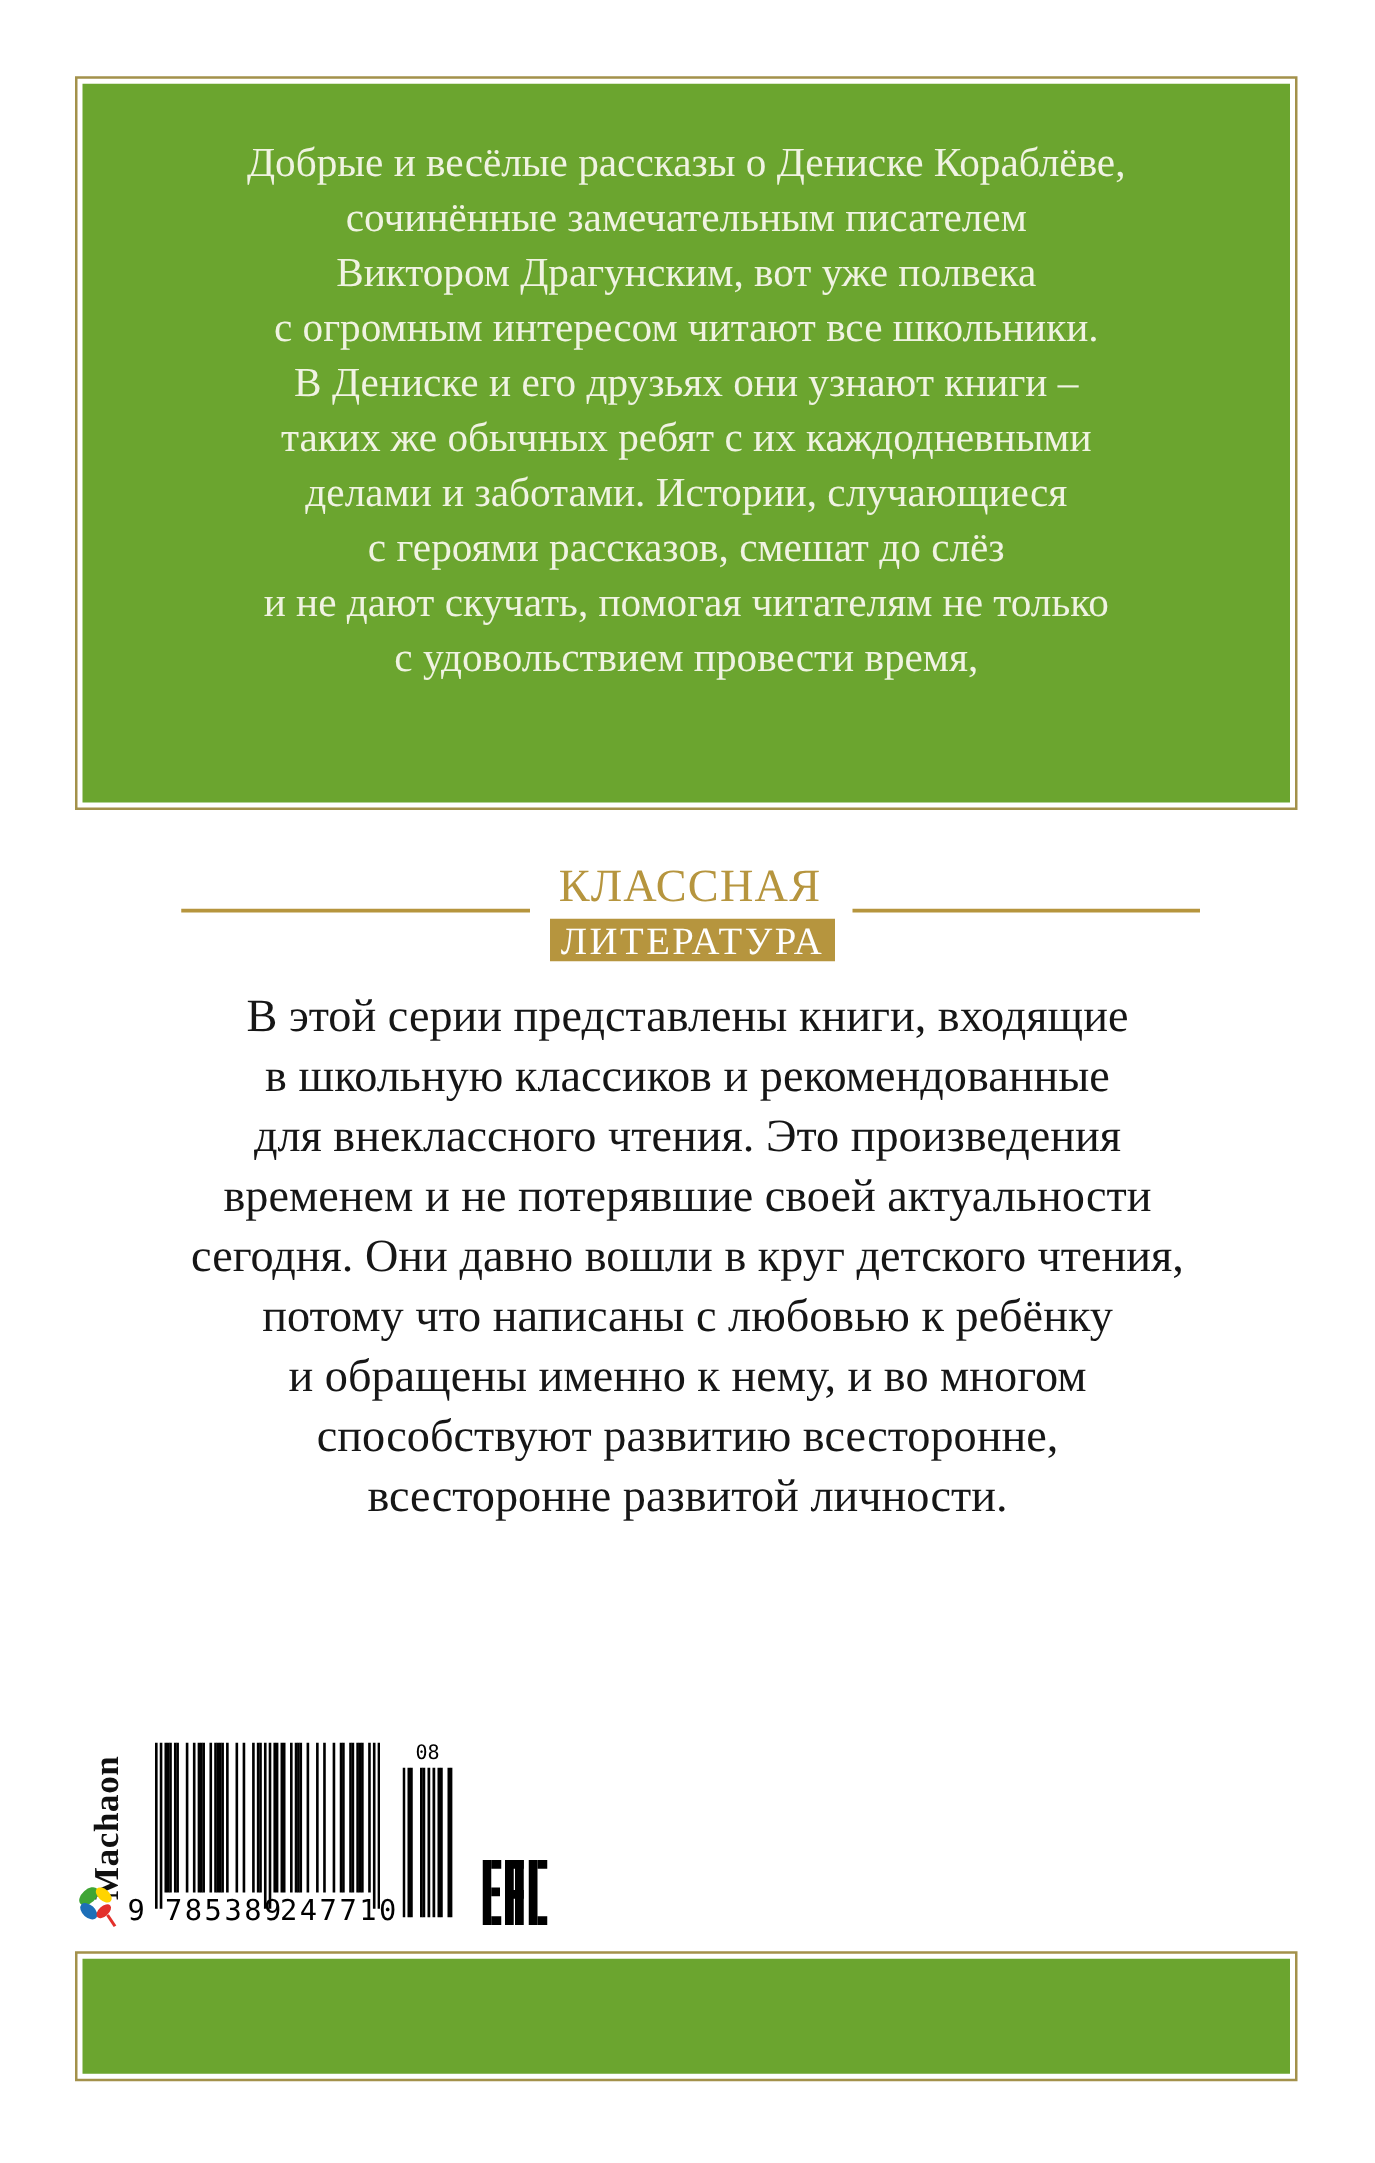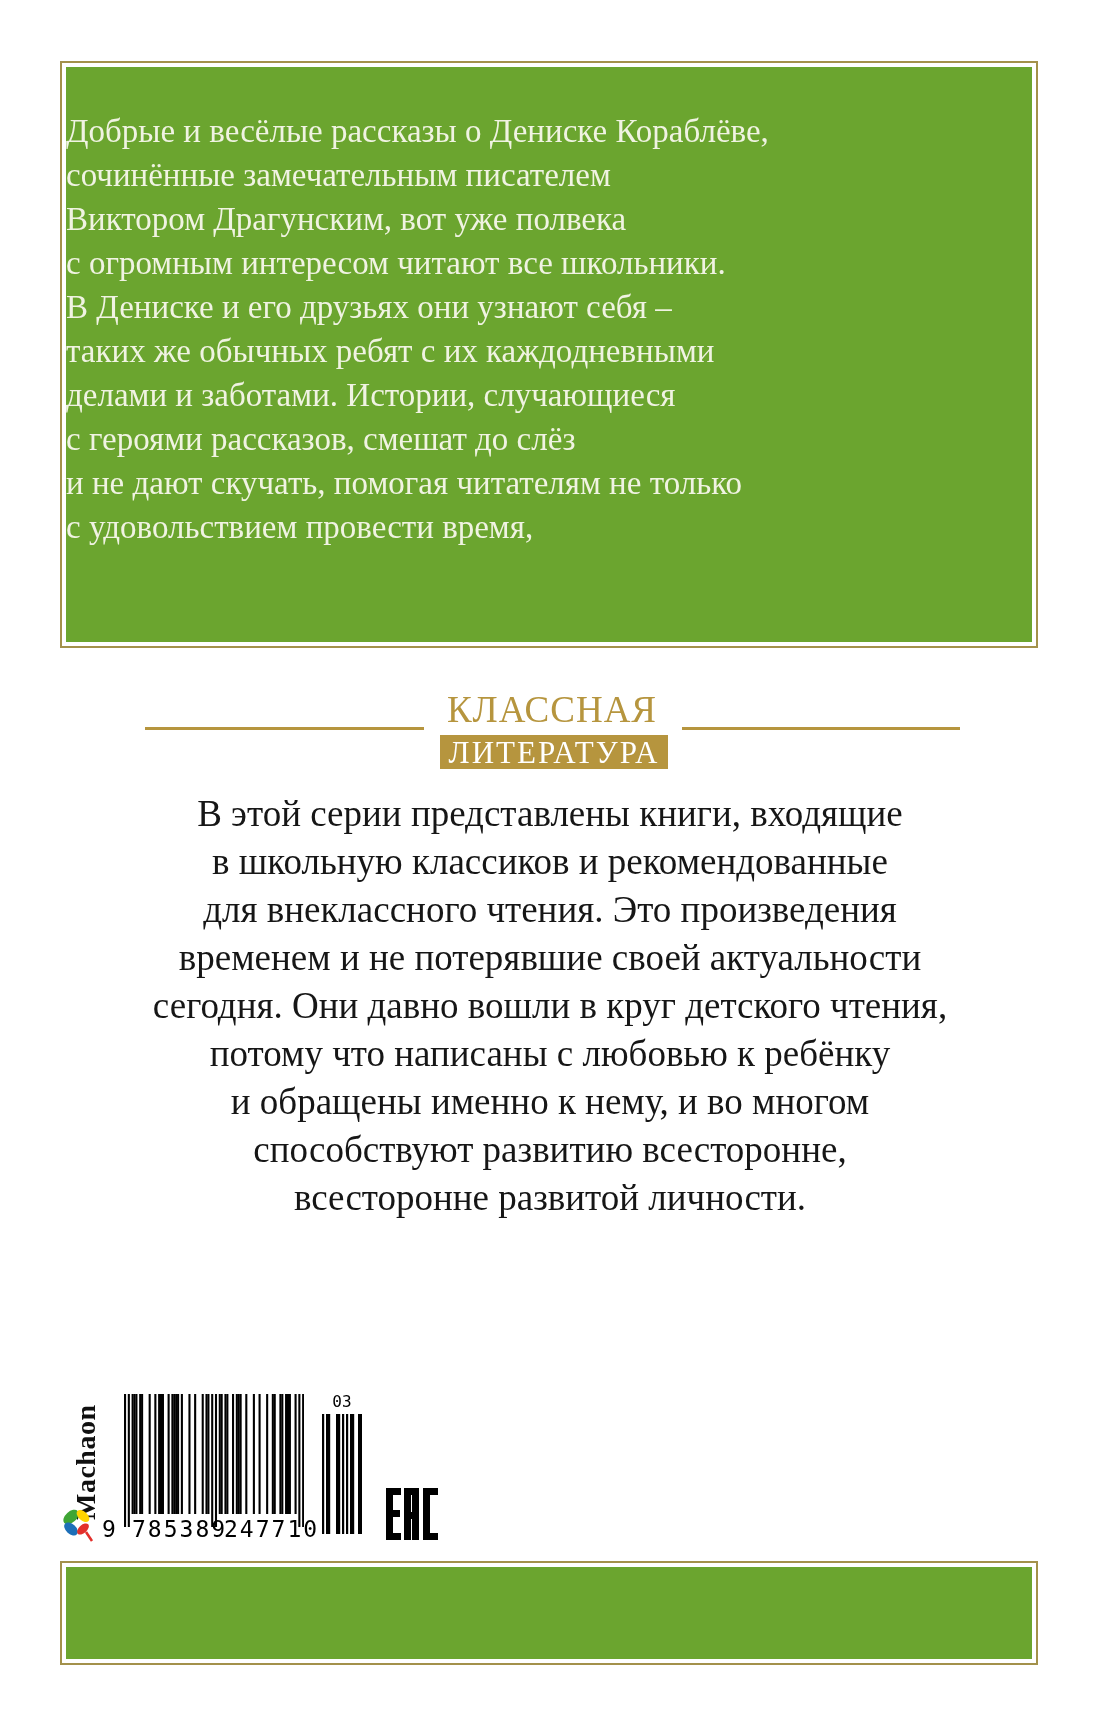--- a/index.html
+++ b/index.html
@@ -16,21 +16,21 @@
     font-family:"Liberation Serif","DejaVu Serif",serif;
   }
   
   .goldframe{
     position:absolute;border:2px solid var(--gold-border);
     background:#fff;padding:4px;
   }
   .greenfill{width:100%;height:100%;background:var(--green)}
   .annotation-box{left:60px;top:61px;width:978px;height:587px}
   .annotation-text{
-    color:var(--cream);
+    text-align:center;color:var(--cream);
     font-size:33px;line-height:44px;padding-top:42px;
   }
   .ann-line{white-space:nowrap}
   
   .logo-title{
     position:absolute;left:0;top:691px;width:1104px;text-align:center;
     color:var(--gold);font-size:37px;line-height:37px;letter-spacing:1px;font-weight:500;
     white-space:nowrap;
   }
   .logo-rule{position:absolute;top:727px;height:3px;background:var(--gold)}
@@ -77,21 +77,21 @@
 
 <div class="page">
 
   <div class="goldframe annotation-box">
     <div class="greenfill">
       <div class="annotation-text">
         <div class="ann-line">Добрые и весёлые рассказы о Дениске Кораблёве,</div>
         <div class="ann-line">сочинённые замечательным писателем</div>
         <div class="ann-line">Виктором Драгунским, вот уже полвека</div>
         <div class="ann-line">с огромным интересом читают все школьники.</div>
-        <div class="ann-line">В Дениске и его друзьях они узнают себя –</div>
+        <div class="ann-line">В Дениске и его друзьях они узнают книги –</div>
         <div class="ann-line">таких же обычных ребят с их каждодневными</div>
         <div class="ann-line">делами и заботами. Истории, случающиеся</div>
         <div class="ann-line">с героями рассказов, смешат до слёз</div>
         <div class="ann-line">и не дают скучать, помогая читателям не только</div>
         <div class="ann-line">с удовольствием провести время,</div>
       </div>
     </div>
   </div>
 
   <div class="logo-title">КЛАССНАЯ</div>
@@ -176,21 +176,21 @@
       <rect x="6.00" y="0" width="2.20" height="120" fill="#000"></rect>
       <rect x="14.00" y="0" width="2.20" height="120" fill="#000"></rect>
       <rect x="16.00" y="0" width="2.20" height="120" fill="#000"></rect>
       <rect x="20.00" y="0" width="2.20" height="120" fill="#000"></rect>
       <rect x="24.00" y="0" width="2.20" height="120" fill="#000"></rect>
       <rect x="28.00" y="0" width="2.20" height="120" fill="#000"></rect>
       <rect x="30.00" y="0" width="2.20" height="120" fill="#000"></rect>
       <rect x="36.00" y="0" width="2.20" height="120" fill="#000"></rect>
       <rect x="38.00" y="0" width="2.20" height="120" fill="#000"></rect>
     </svg>
-  <div class="addon-label">03</div>
+  <div class="addon-label">08</div>
 
   <span class="isbn-digit isbn-first">9</span>
   <span class="isbn-digit isbn-g1">785389</span>
   <span class="isbn-digit isbn-g2">247710</span>
 
   <svg class="eac" width="52" height="52" viewBox="0 0 52 52" fill="#000" role="img" aria-label="ЕАС">
 
     <rect x="0" y="0" width="7" height="52"></rect>
     <rect x="7" y="0" width="8" height="7"></rect>
     <rect x="7" y="22" width="7" height="7"></rect>

